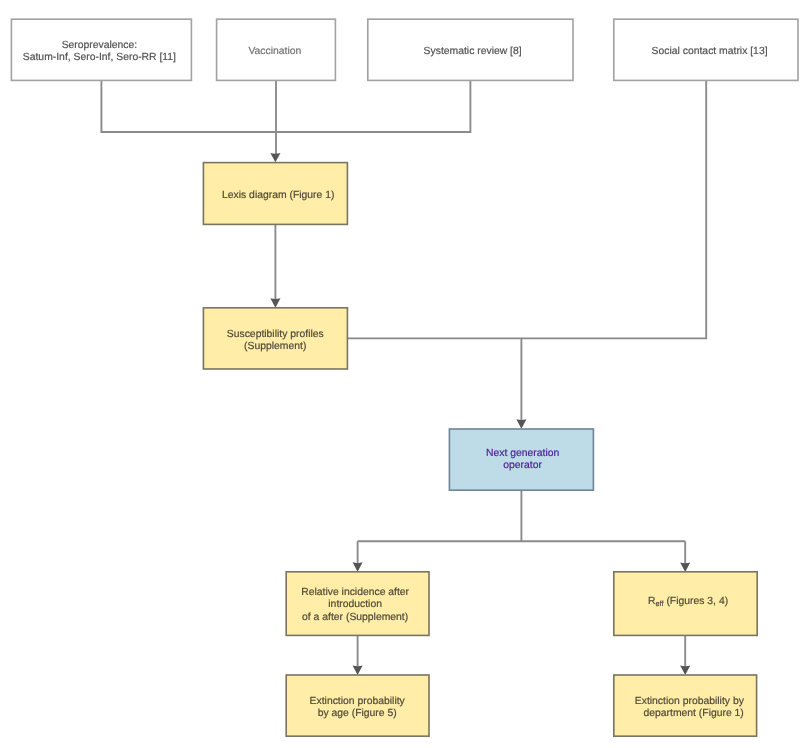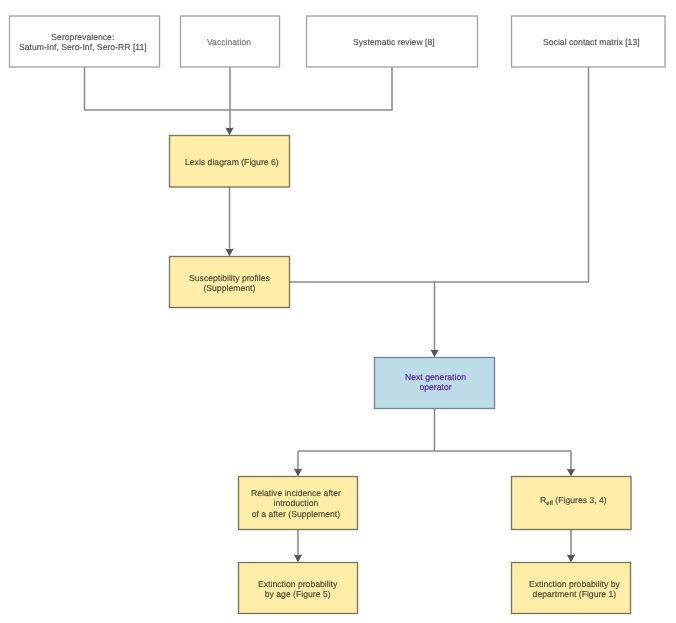--- a/index.html
+++ b/index.html
@@ -79,21 +79,21 @@
           <div>Systematic review [8]</div>
         </div>
       </div>
       <div class="node" style="left: 514.5px; top: 16px; width: 153.2px; height: 51.1px; color: rgb(82, 82, 82);">
         <div class="lbl">
           <div>Social contact matrix [13]</div>
         </div>
       </div>
       <div class="node" style="left: 172.2px; top: 135.3px; width: 120.1px; height: 51.5px; color: rgb(79, 74, 56);">
         <div class="lbl">
-          <div>Lexis diagram (Figure 6)</div>
+          <div>Lexis diagram (Figure 1)</div>
         </div>
       </div>
       <div class="node" style="left: 169.1px; top: 257.4px; width: 120.1px; height: 51.1px; color: rgb(79, 74, 56);">
         <div class="lbl">
           <div>Susceptibility profiles</div>
           <div>(Supplement)</div>
         </div>
       </div>
       <div class="node" style="left: 375.2px; top: 356.3px; width: 119.9px; height: 51.2px; color: #4c1d95;">
         <div class="lbl">
@@ -112,20 +112,20 @@
         <div class="lbl has-sub">
           <div><span>R</span><sub>eff</sub><span> (Figures 3, 4)</span></div>
         </div>
       </div>
       <div class="node" style="left: 238px; top: 563.4px; width: 118.9px; height: 51.1px; color: rgb(79, 74, 56);">
         <div class="lbl">
           <div>Extinction probability</div>
           <div>by age (Figure 5)</div>
         </div>
       </div>
-      <div class="node" style="left: 514.7px; top: 563.4px; width: 119.4px; height: 51.1px; color: rgb(79, 74, 56);">
+      <div class="node" style="left: 514.7px; top: 563.4px; width: 119.4px; height: 51.1px; color: rgb(79, 74, 56); text-align: right;">
         <div class="lbl">
           <div>Extinction probability by</div>
           <div>department (Figure 1)</div>
         </div>
       </div>
     </div>
 </div>
 
 </body></html>

